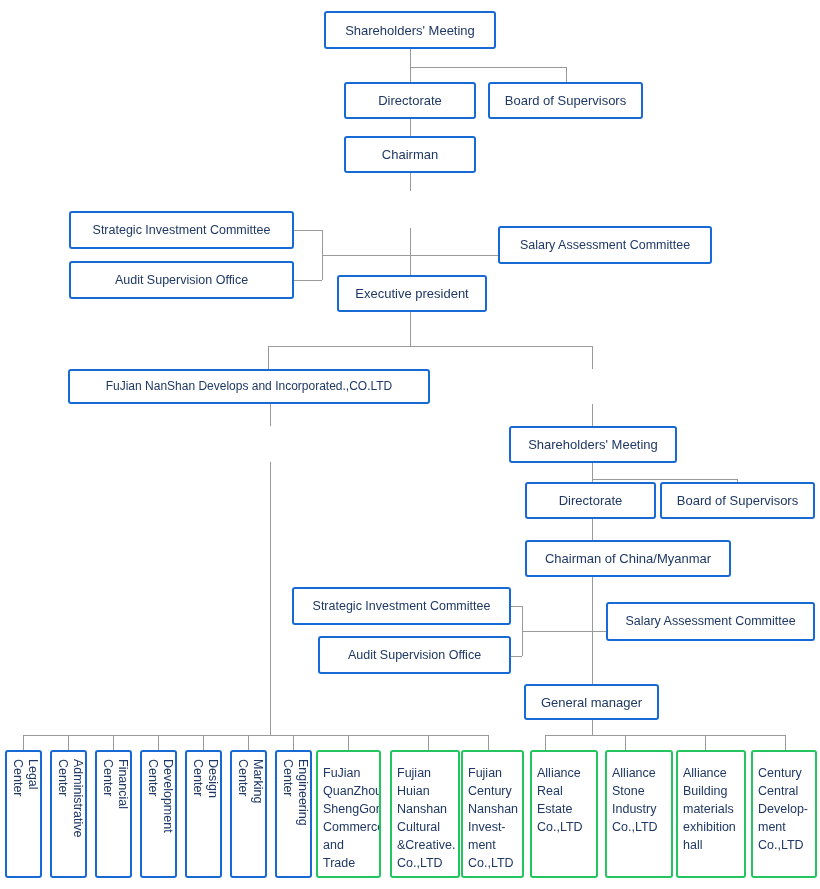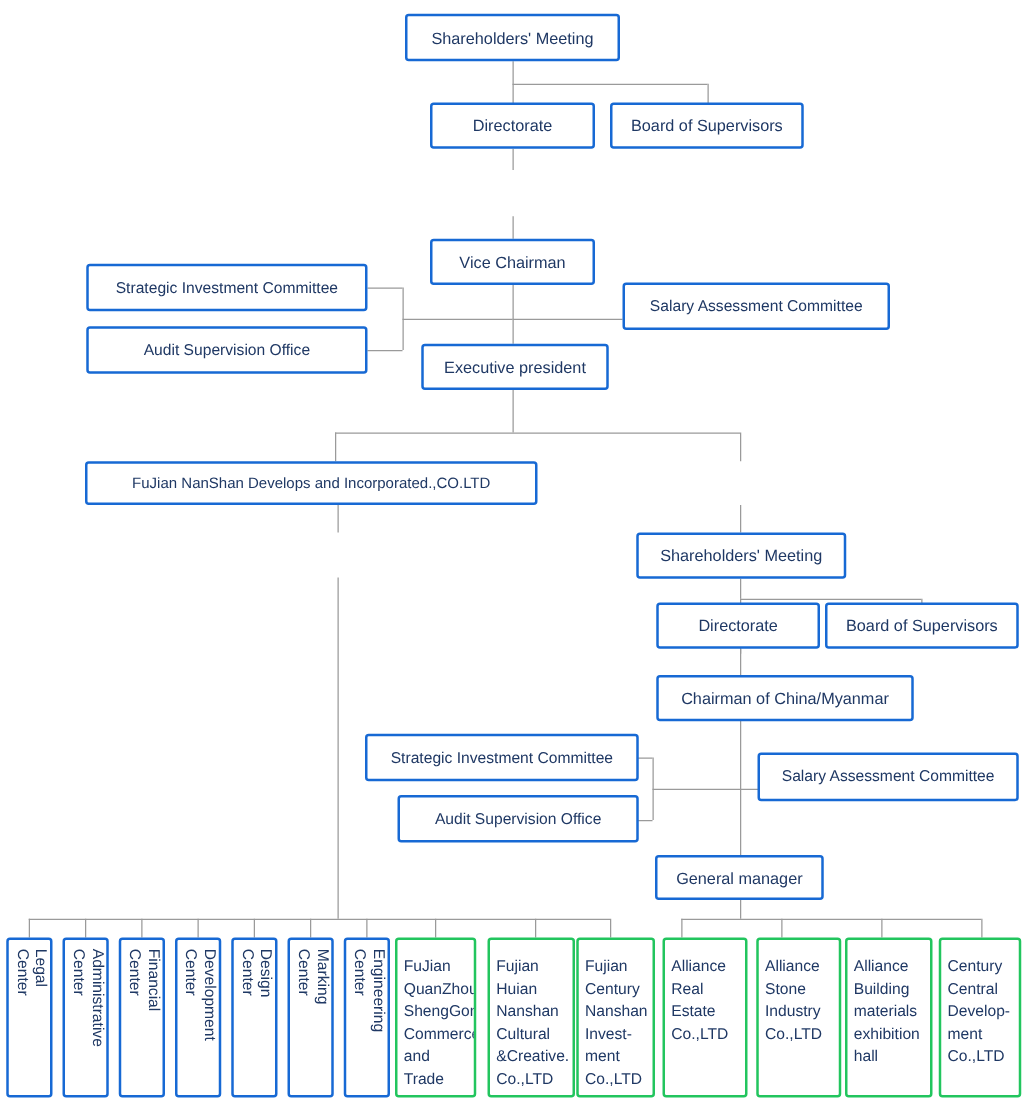--- a/index.html
+++ b/index.html
@@ -151,24 +151,24 @@
   </div>
 
   <div class="box" style="left:344px;top:82px;width:132px;height:37px;">
     <span>Directorate</span>
   </div>
 
   <div class="box" style="left:488px;top:82px;width:155px;height:37px;">
     <span>Board of Supervisors</span>
   </div>
 
-
-  <div class="box" style="left:344px;top:191px;width:132px;height:37px;">
-    <span>Vice Chairman</span>
-  </div>
+  <div class="box" style="left:344px;top:136px;width:132px;height:37px;">
+    <span>Chairman</span>
+  </div>
+
 
   <div class="box small" style="left:69px;top:211px;width:225px;height:38px;">
     <span>Strategic Investment Committee</span>
   </div>
 
   <div class="box small" style="left:69px;top:261px;width:225px;height:38px;">
     <span>Audit Supervision Office</span>
   </div>
 
   <div class="box small" style="left:498px;top:226px;width:214px;height:38px;">

